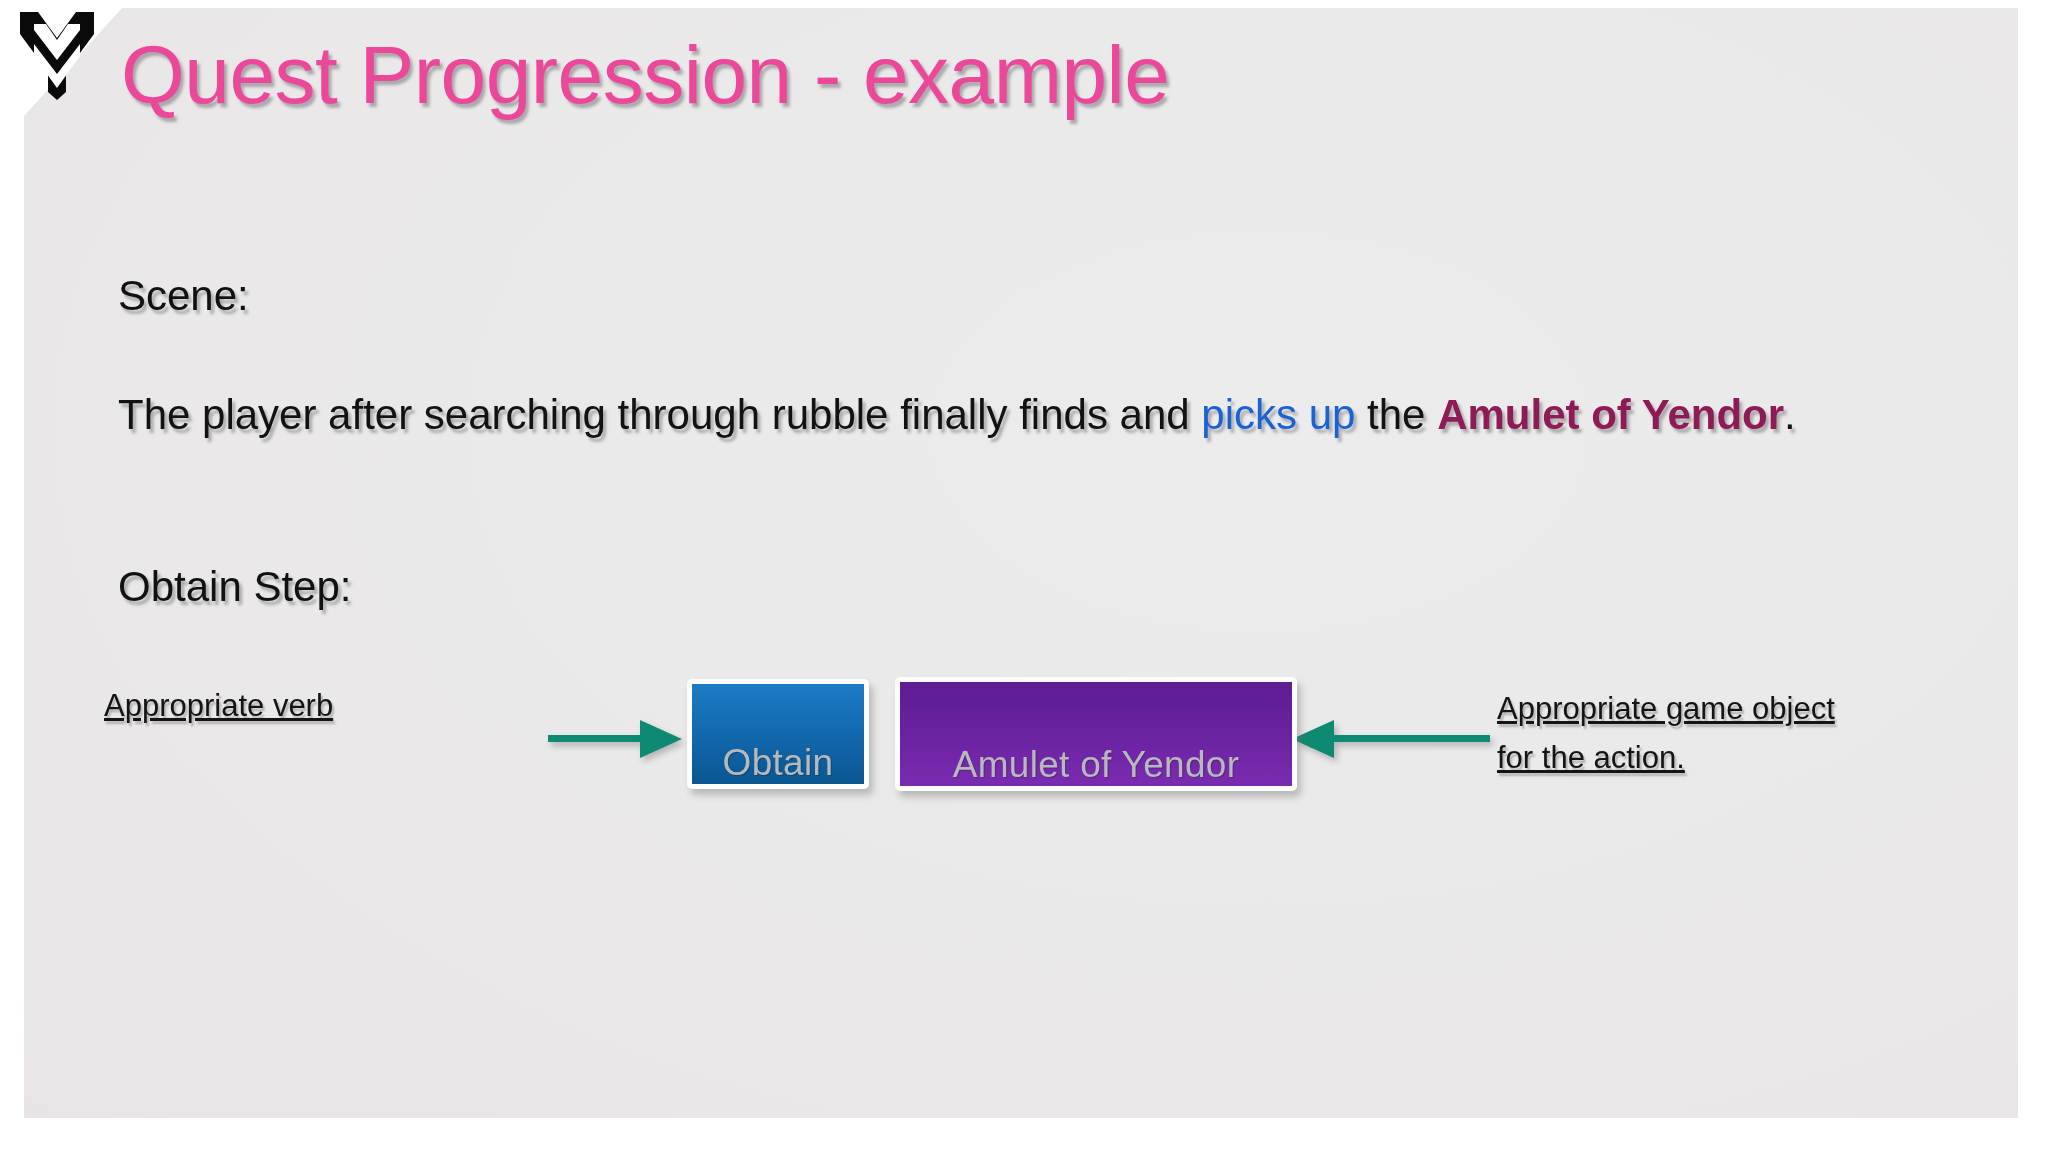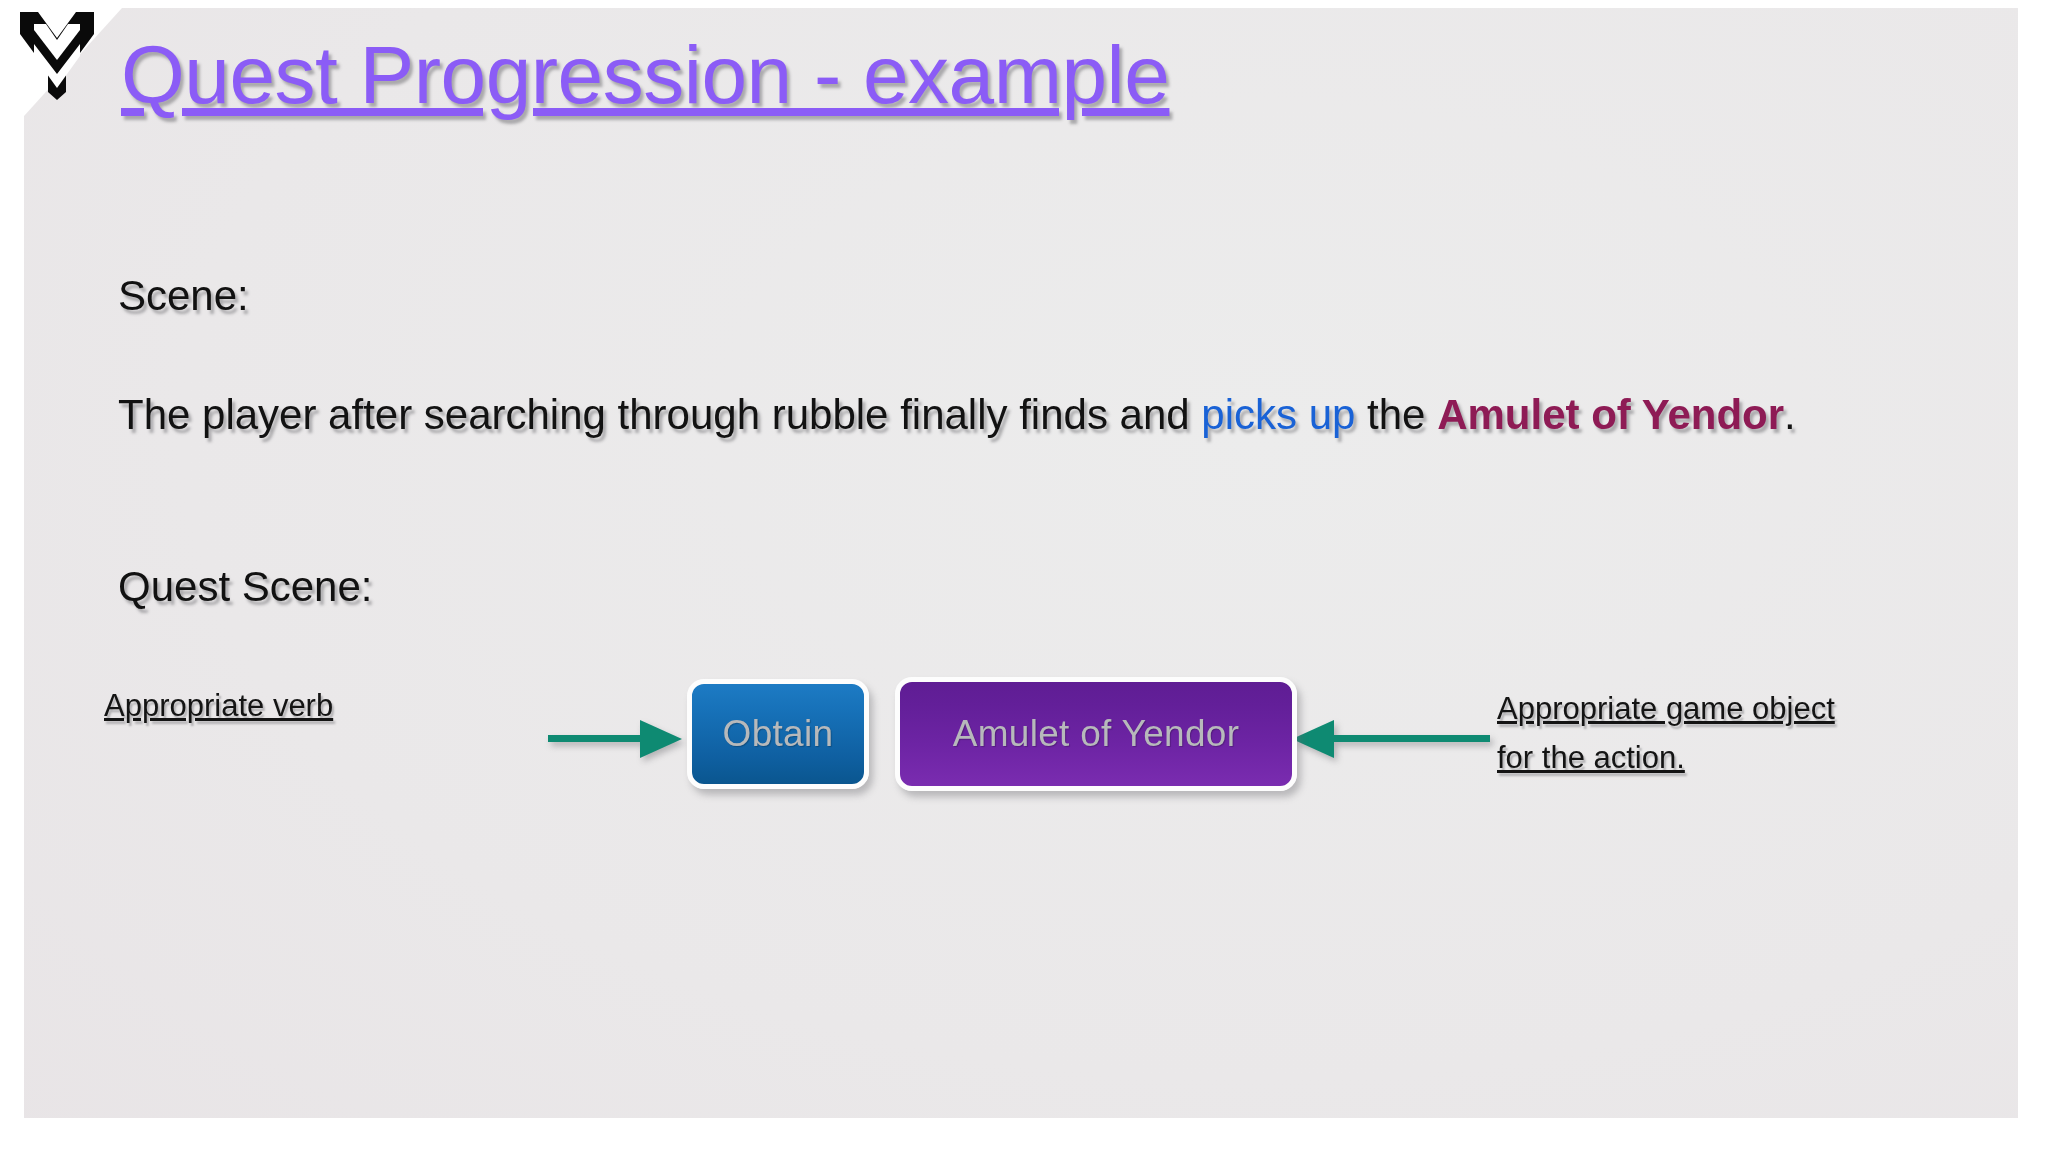--- a/index.html
+++ b/index.html
@@ -41,25 +41,24 @@
   .txt-shadow {
     text-shadow: 3px 4px 3px rgba(90,90,95,0.45);
   }
 
   #title {
     position: absolute;
     left: 121px;
     top: 28px;
     font-size: 82px;
     font-weight: 400;
-    color: #8b5cf6;
+    color: #ec4899;
     letter-spacing: -0.5px;
     font-stretch: condensed;
     white-space: nowrap;
-    text-decoration: underline;
   }
 
   #scene-label {
     position: absolute;
     left: 118px;
     top: 272px;
     font-size: 42px;
     color: #111111;
     font-stretch: condensed;
   }
@@ -110,23 +109,23 @@
     position: absolute;
     filter: drop-shadow(3px 4px 3px rgba(100,100,105,0.40));
   }
   #arrow-left  { left: 548px;  top: 714px; }
   #arrow-right { left: 1290px; top: 714px; }
 
   
   .node {
     position: absolute;
     display: flex;
-    align-items: center;
+    align-items: flex-end;
     justify-content: center;
-    border-radius: 17px;
+    border-radius: 5px;
     border: 5px solid #fdfdfd;
     box-shadow: 4px 6px 7px rgba(105,105,110,0.38);
     box-sizing: border-box;
     font-size: 37px;
     font-stretch: condensed;
     letter-spacing: 0.3px;
     color: #b7b9bb;
     text-shadow: 1px 1px 1px rgba(0,0,0,0.22);
     user-select: none;
   }
@@ -160,21 +159,21 @@
 </div>
 
 <div id="title" class="txt-shadow">Quest Progression - example</div>
 
 <div id="scene-label" class="txt-shadow">Scene:</div>
 
 <div id="scene-body" class="txt-shadow">
   <span>The player after searching through rubble finally finds and </span><span class="accent-blue">picks up</span><span> the </span><span class="accent-magenta">Amulet of Yendor</span><span>.</span>
 </div>
 
-<div id="queststep-label" class="txt-shadow">Quest Scene:</div>
+<div id="queststep-label" class="txt-shadow">Obtain Step:</div>
 
 <div id="caption-left" class="caption">
   <div>Appropriate verb</div>
 </div>
 
 <div id="caption-right" class="caption">
   <div>Appropriate game object</div>
   <div>for the action.</div>
 </div>
 

